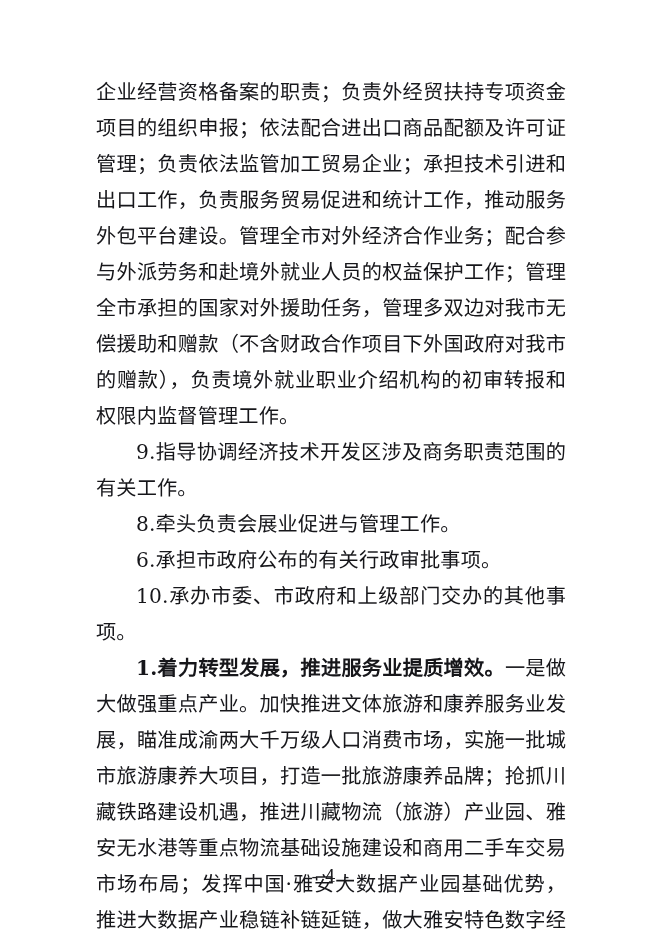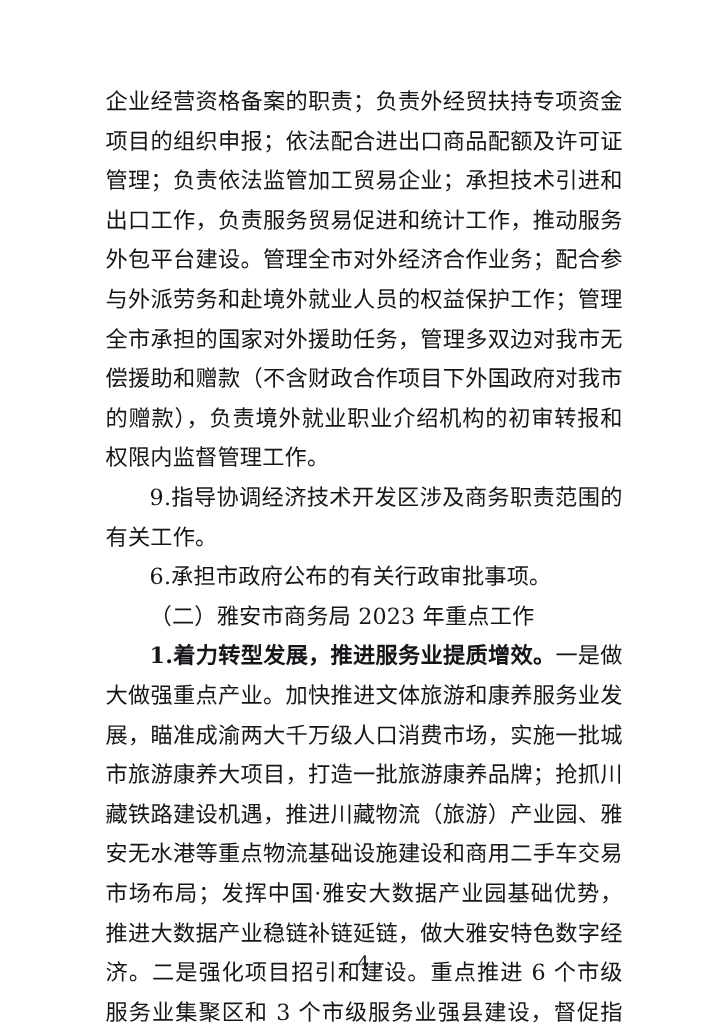--- a/index.html
+++ b/index.html
@@ -66,25 +66,26 @@
 <body>
 
 <div id="page">
 
   <div id="content">
 
     <p class="para noindent">企业经营资格备案的职责；负责外经贸扶持专项资金项目的组织申报；依法配合进出口商品配额及许可证管理；负责依法监管加工贸易企业；承担技术引进和出口工作，负责服务贸易促进和统计工作，推动服务外包平台建设。管理全市对外经济合作业务；配合参与外派劳务和赴境外就业人员的权益保护工作；管理全市承担的国家对外援助任务，管理多双边对我市无偿援助和赠款（不含财政合作项目下外国政府对我市的赠款），负责境外就业职业介绍机构的初审转报和权限内监督管理工作。</p>
 
     <p class="para indent">9.指导协调经济技术开发区涉及商务职责范围的有关工作。</p>
 
+    <p class="para indent">8.牵头负责会展业促进与管理工作。</p>
 
     <p class="para indent">6.承担市政府公布的有关行政审批事项。</p>
 
+    <p class="para indent">10.承办市委、市政府和上级部门交办的其他事项。</p>
 
-    <p class="para indent">（二）雅安市商务局 2023 年重点工作</p>
 
     <p class="para indent"><span class="lead-bold">1.着力转型发展，推进服务业提质增效。</span><span>一是做大做强重点产业。加快推进文体旅游和康养服务业发展，瞄准成渝两大千万级人口消费市场，实施一批城市旅游康养大项目，打造一批旅游康养品牌；抢抓川藏铁路建设机遇，推进川藏物流（旅游）产业园、雅安无水港等重点物流基础设施建设和商用二手车交易市场布局；发挥中国·雅安大数据产业园基础优势，推进大数据产业稳链补链延链，做大雅安特色数字经济。二是强化项目招引和建设。重点推进 6 个市级服务业集聚区和 3 个市级服务业强县建设，督促指导第五届世界</span></p>
 
   </div>
 
   <div id="page-number">- 4 -</div>
 
 </div>
 
 </body></html>

